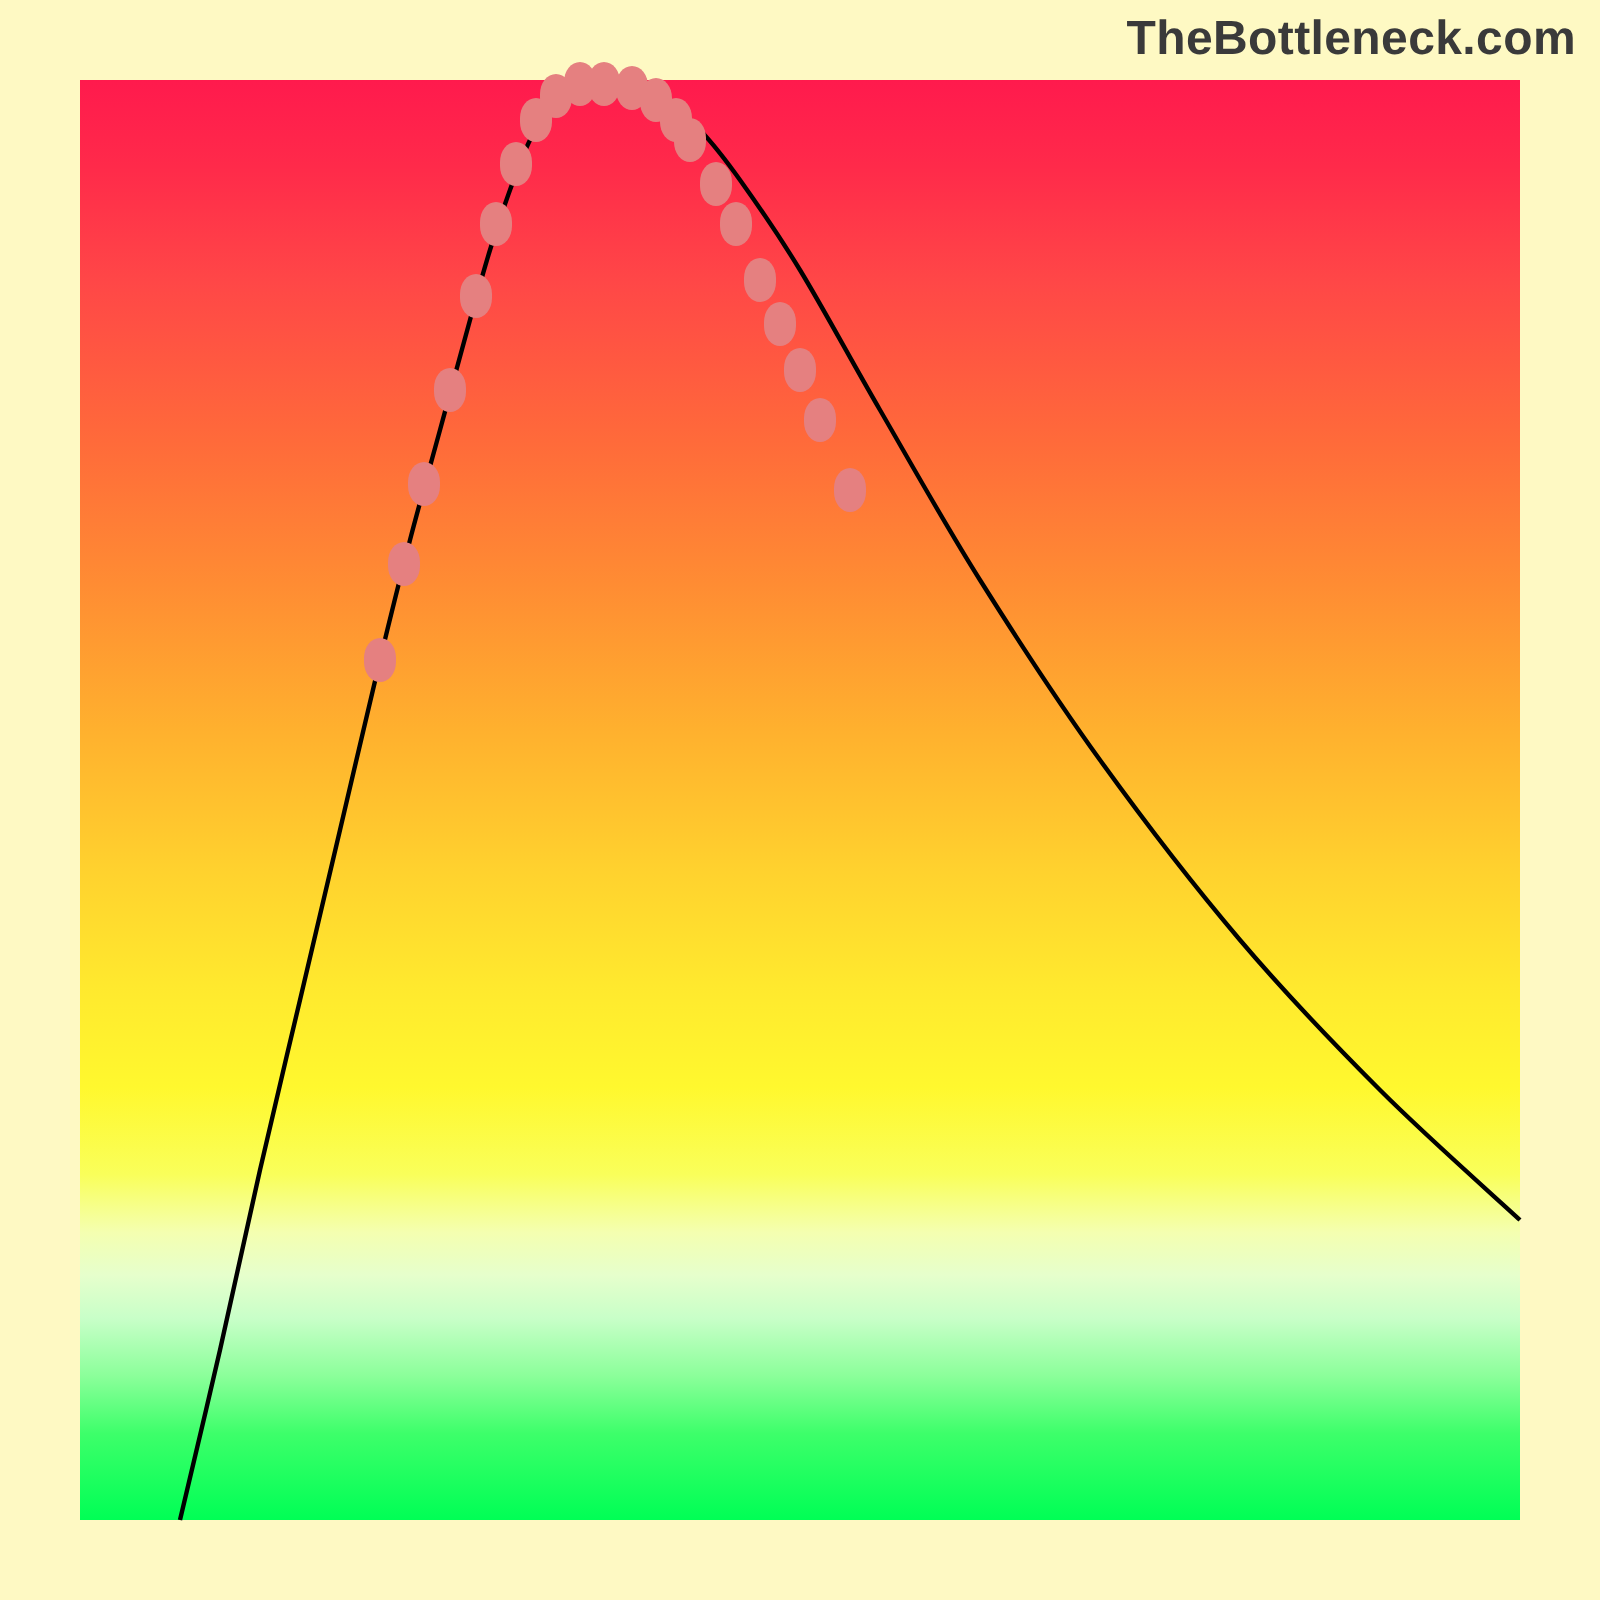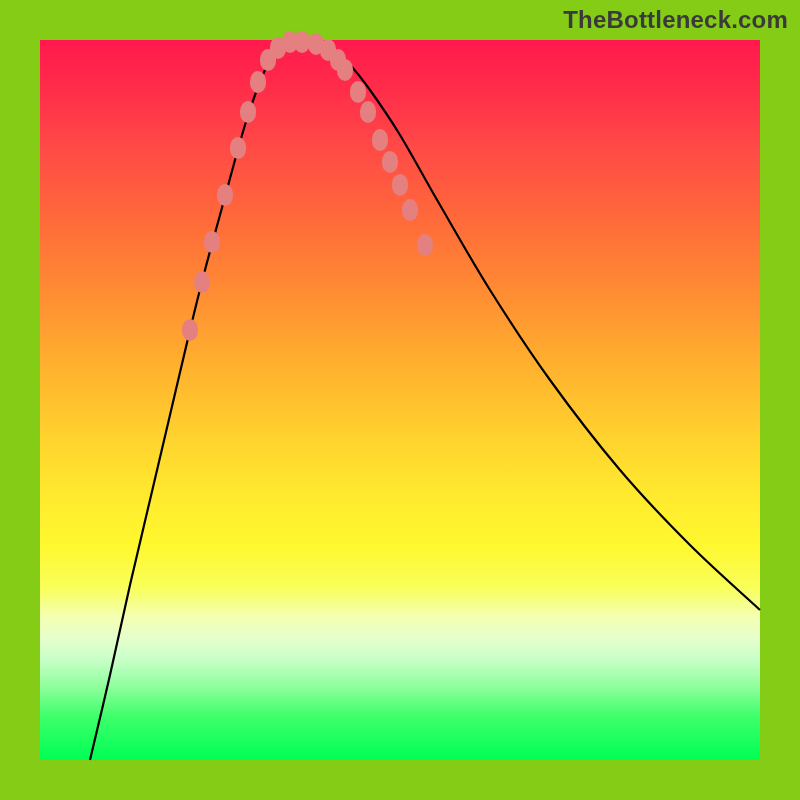--- a/index.html
+++ b/index.html
@@ -8,21 +8,21 @@
     width: 800px;
     height: 800px;
     background: #000;
     overflow: hidden;
     font-family: Arial, Helvetica, sans-serif;
   }
   .frame {
     position: relative;
     width: 800px;
     height: 800px;
-    background: #84cc16;
+    background: #fef9c3;
   }
   .plot-area {
     position: absolute;
     left: 40px;
     top: 40px;
     width: 720px;
     height: 720px;
     background: linear-gradient(to bottom,
       #ff1a4d 0%,
       #ff2a4a 6%,

